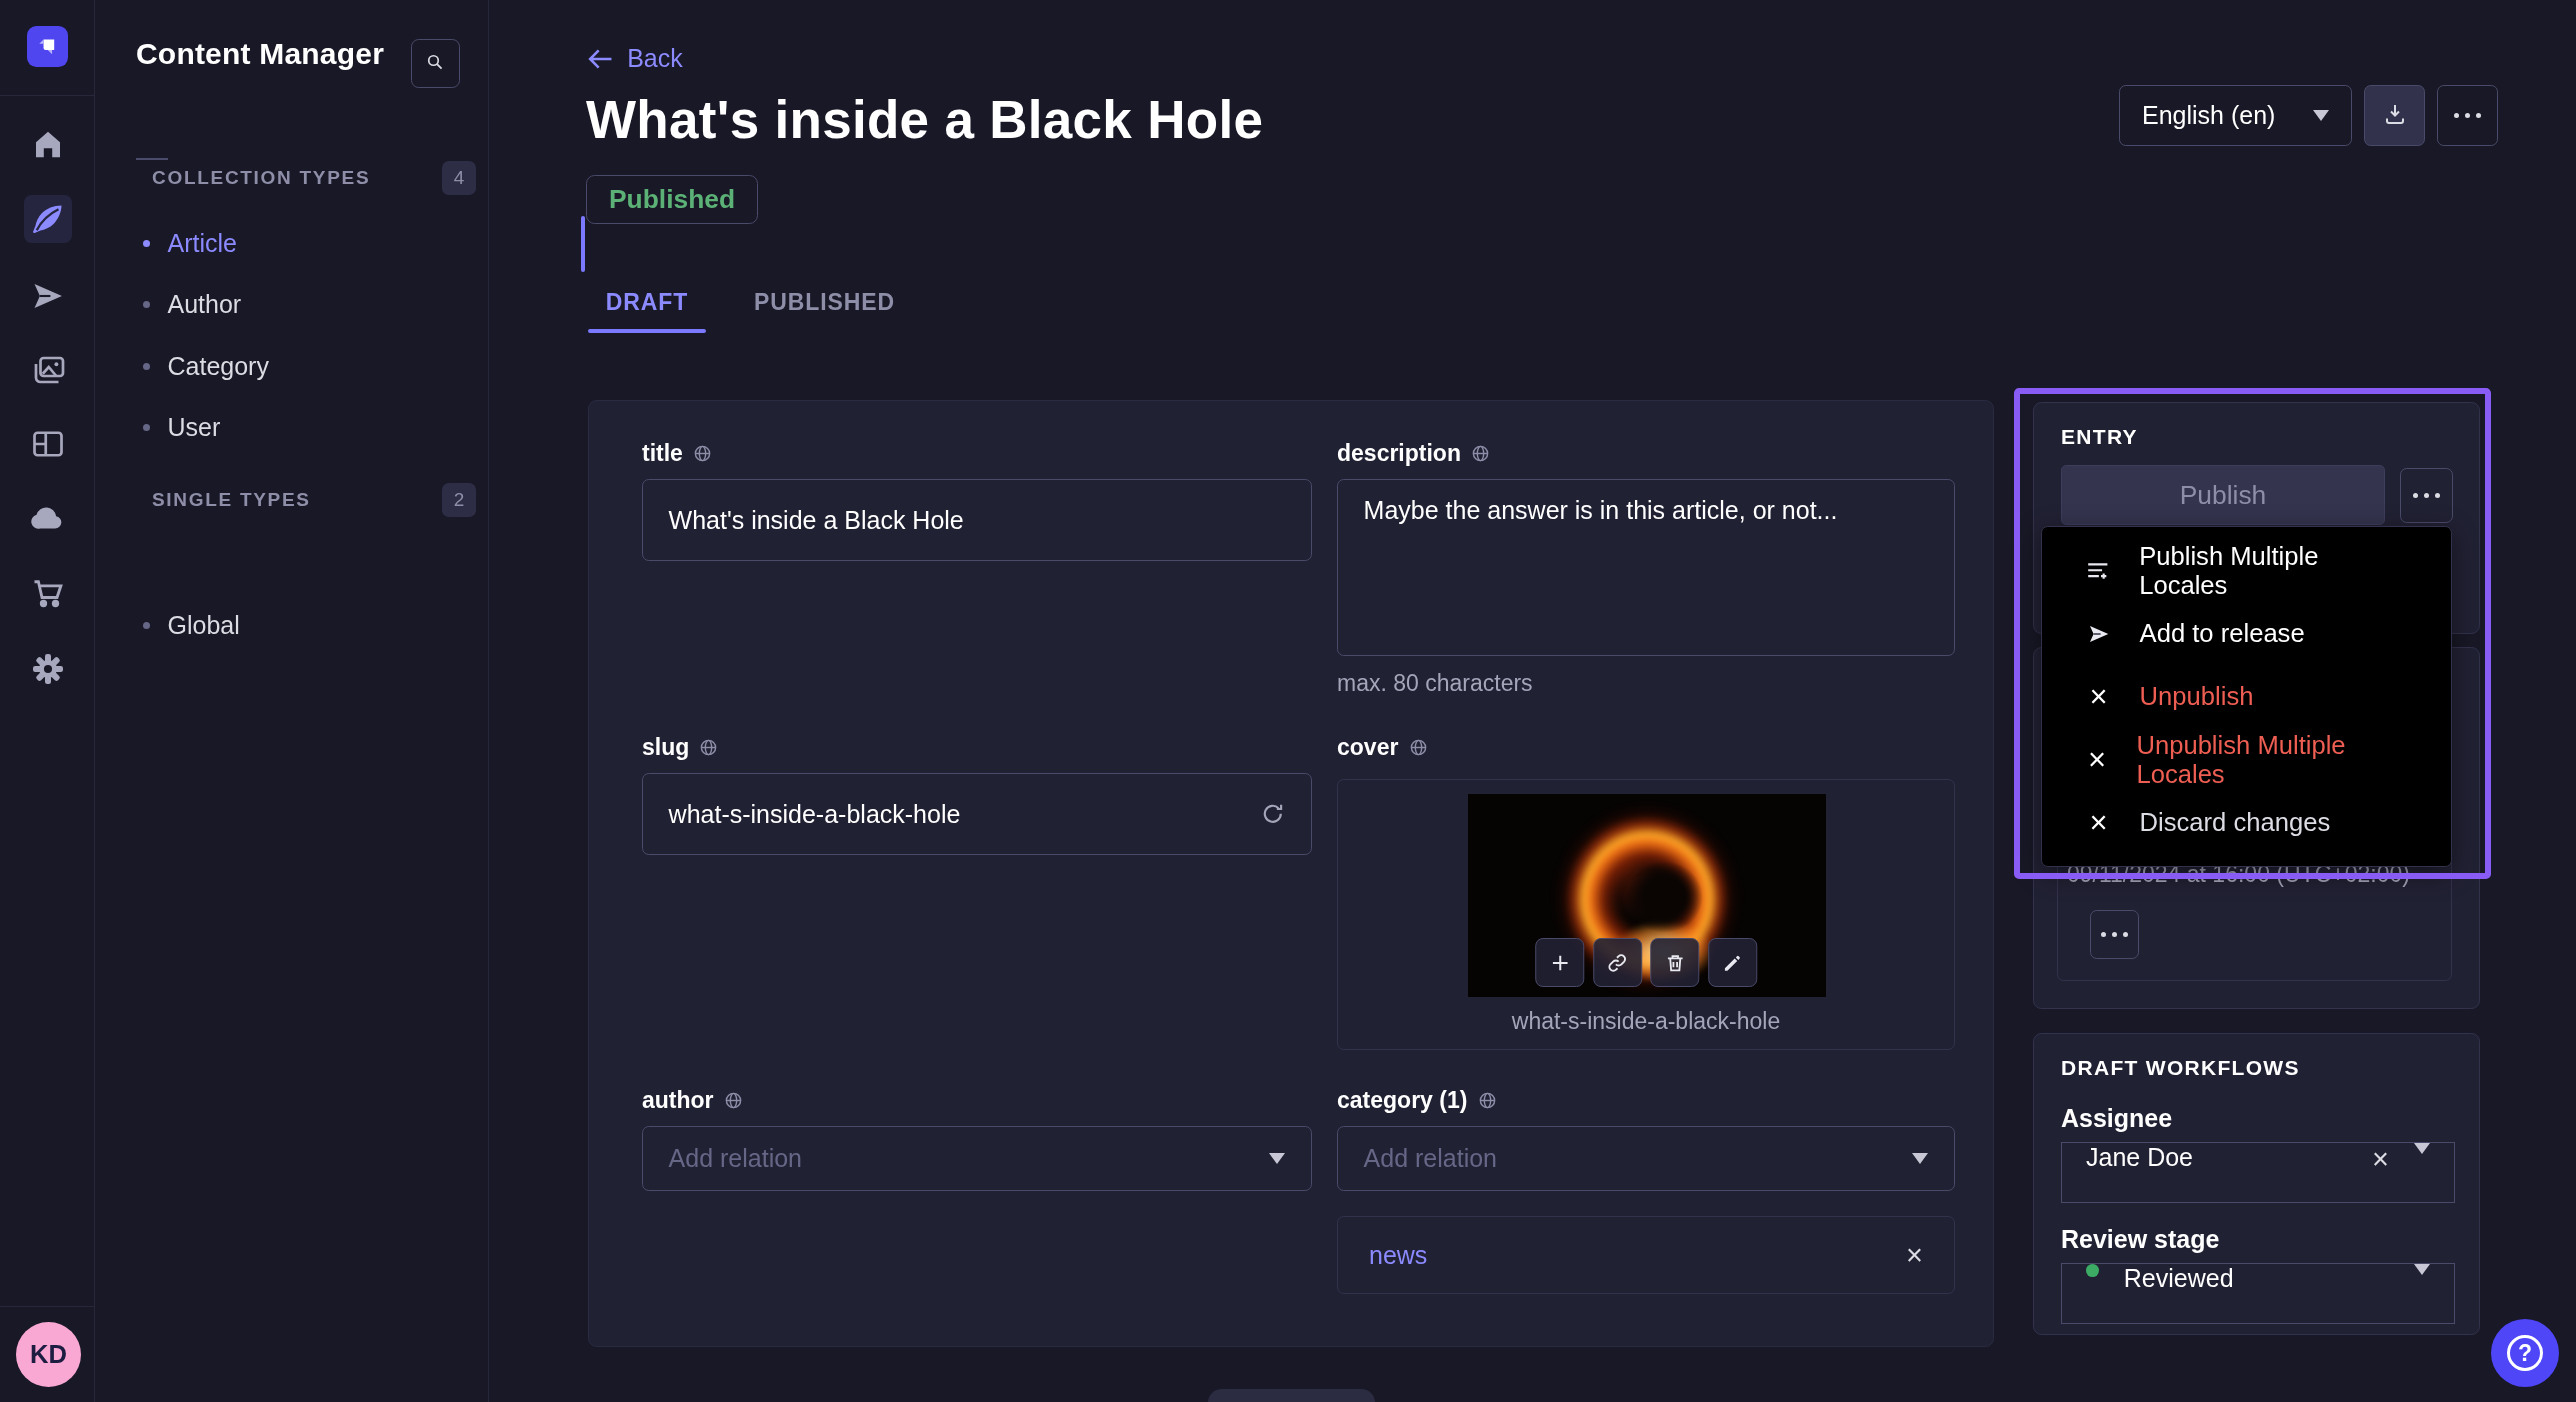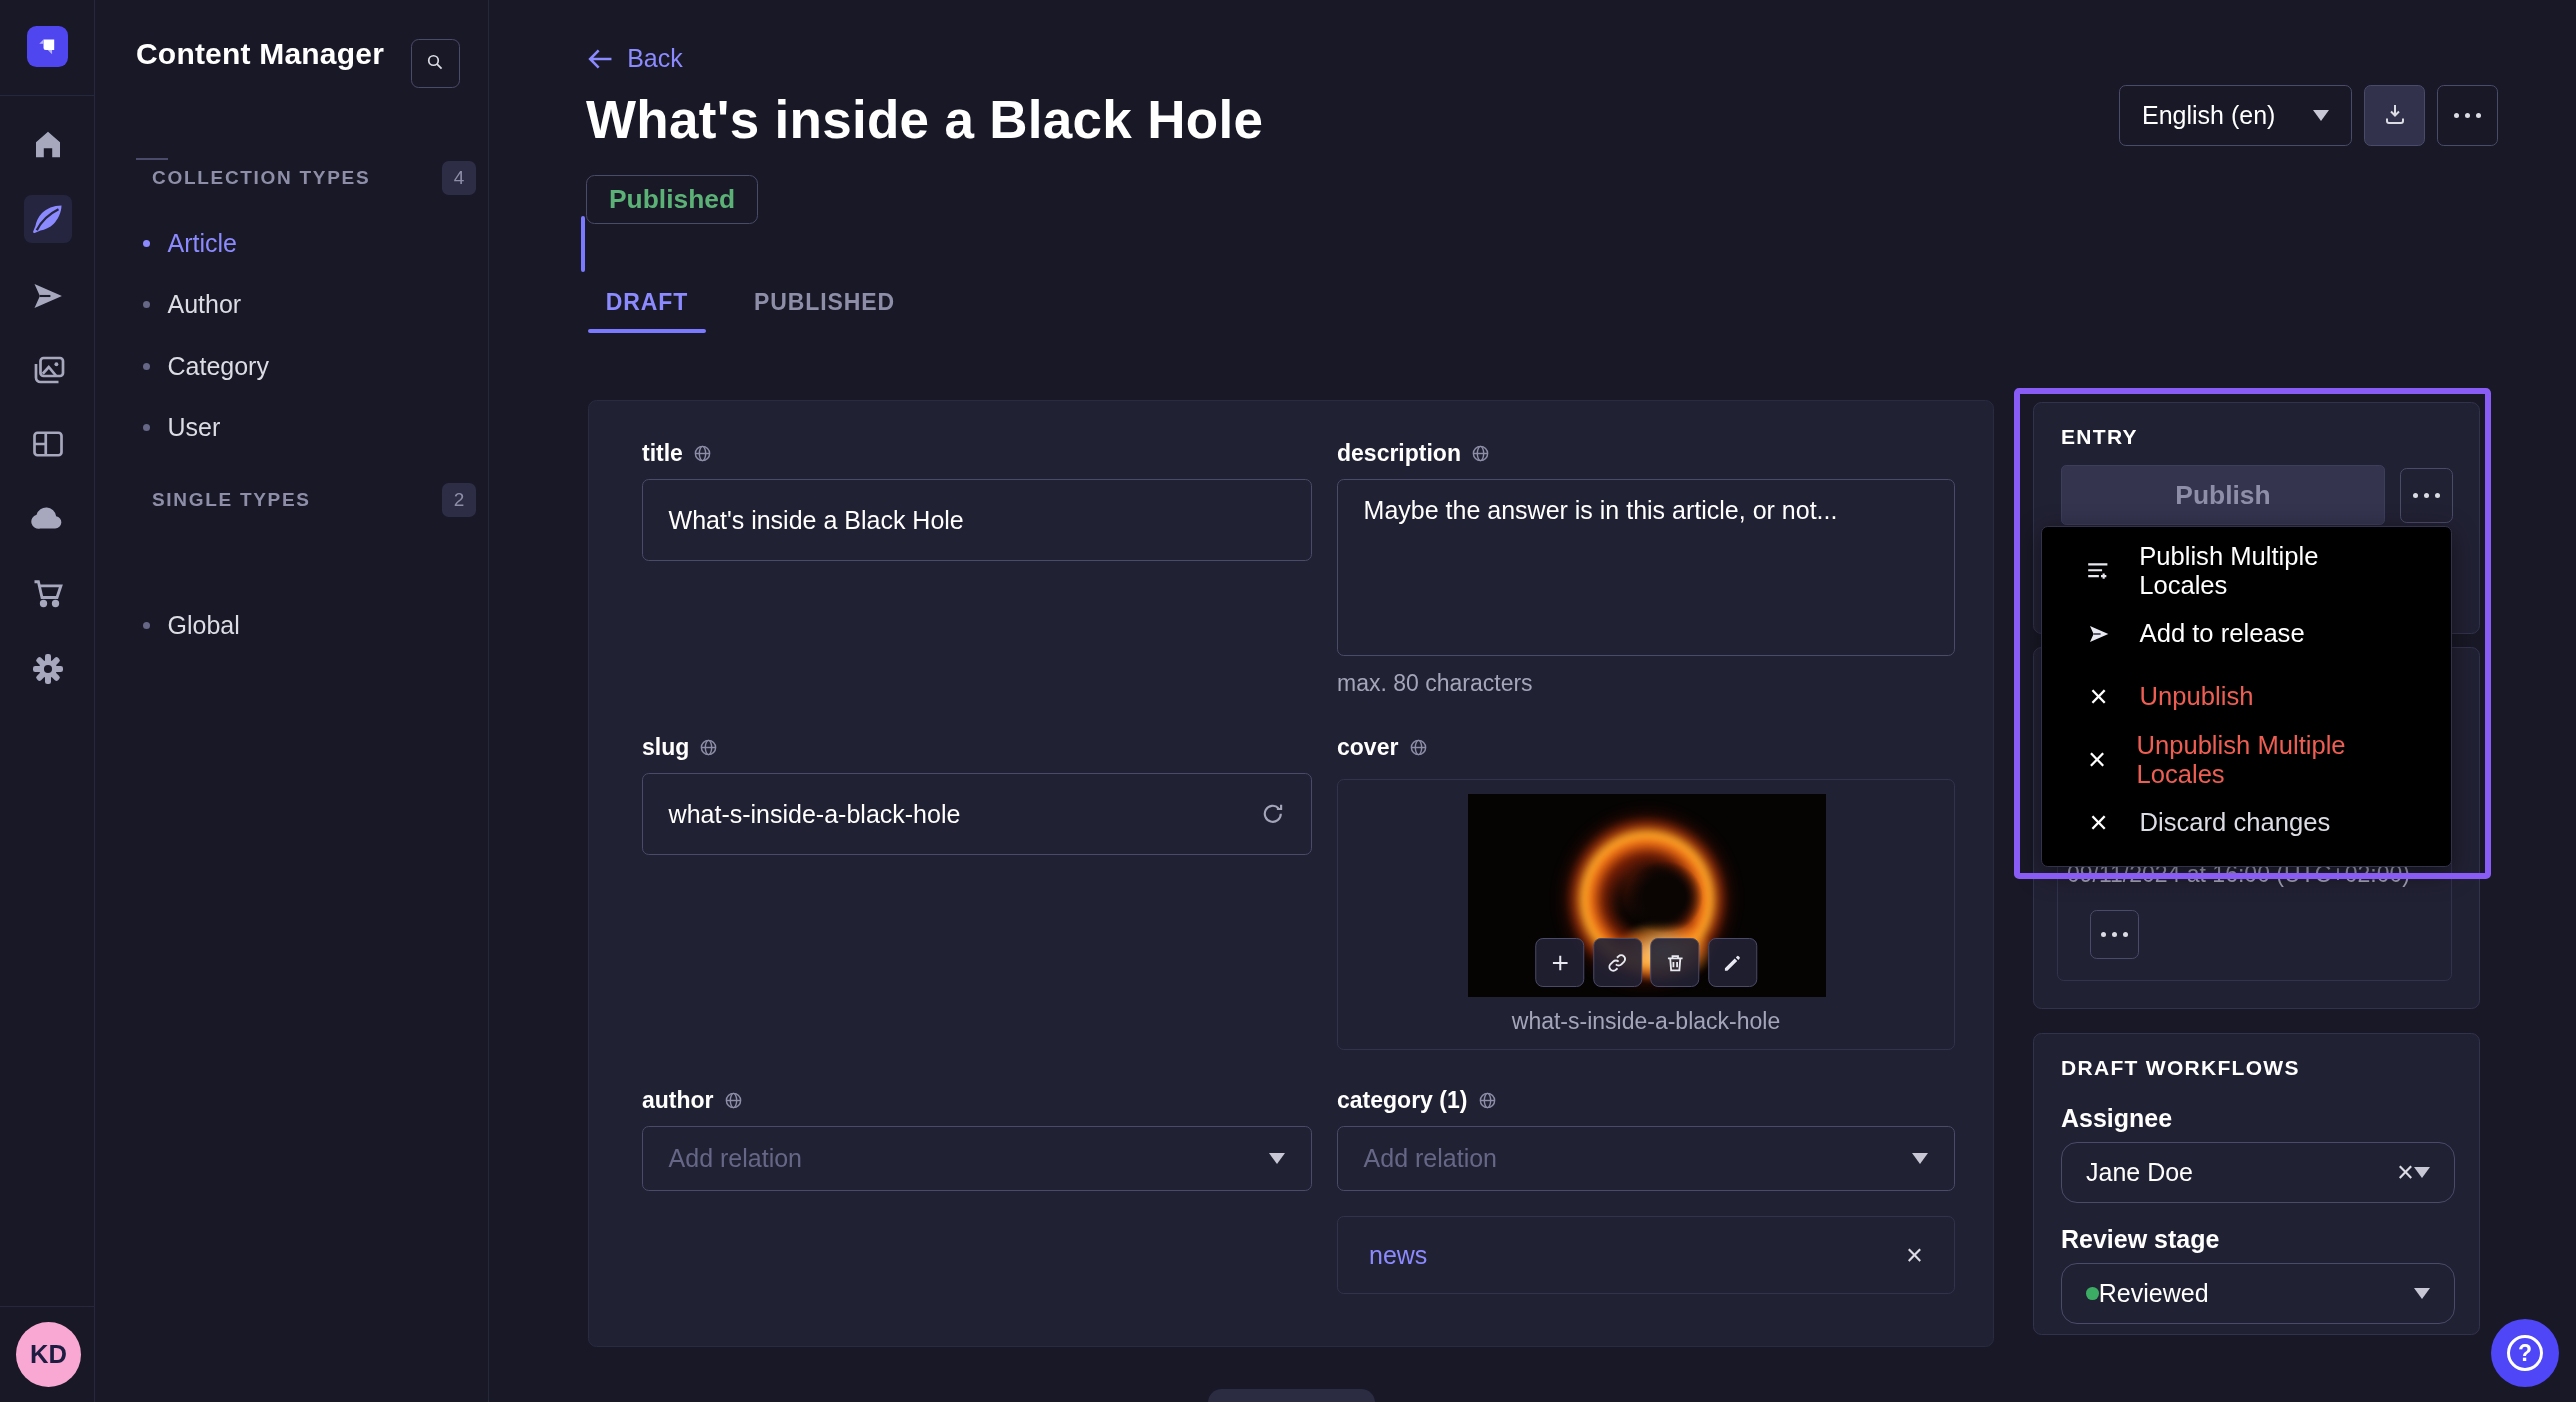--- a/index.html
+++ b/index.html
@@ -74,38 +74,38 @@
   .tagbox { position:absolute; left:1337px; top:1216px; width:618px; height:78px; border:0.9px solid #32324d; border-radius:6.8px; display:flex; align-items:center; padding:0 31px; }
   .tagbox .tag { color:#8c8aff; font-size:25px; cursor:pointer; }
   .xmark { font-size:29px; color:#dcdce4; line-height:1; cursor:pointer; }
   .tagbox .xmark { margin-left:auto; }
   .partial-pill { position:absolute; left:1208px; top:1389px; width:167px; height:13.6px; background:#2b2b42; border-radius:13.6px 13.6px 0 0; }
 
   
   .card { position:absolute; background:#212134; border:0.9px solid #32324d; border-radius:8.5px; }
   .entry-card { left:2033px; top:402px; width:447px; height:232px; }
   .card-h { position:absolute; left:27px; top:22px; font-size:21px; font-weight:bold; letter-spacing:1.3px; color:#ffffff; }
-  .publish-btn { position:absolute; left:27px; top:62px; width:324px; height:60px; background:#34344f; border:0.9px solid #3d3d5c; border-radius:5.1px; color:#8e8ea9; font-size:26.4px; font-weight:700; display:flex; align-items:center; justify-content:center; cursor:pointer; }
+  .publish-btn { position:absolute; left:27px; top:62px; width:324px; height:60px; background:#34344f; border:0.9px solid #3d3d5c; border-radius:5.1px; color:#8e8ea9; font-size:26.4px; font-weight:400; display:flex; align-items:center; justify-content:center; cursor:pointer; }
   .entry-more { position:absolute; left:366px; top:65px; width:53px; height:55px; border:0.9px solid #4a4a6a; border-radius:6.8px; display:flex; align-items:center; justify-content:center; cursor:pointer; }
 
   .releases-card { left:2033px; top:647px; width:447px; height:362px; }
   .release-inner { position:absolute; left:23px; top:166px; width:395px; height:167px; border:0.9px solid #32324d; border-radius:6.8px; }
   .release-date { position:absolute; left:33px; top:213px; width:383px; font-size:23px; color:#a5a5ba; }
   .release-more { position:absolute; left:56px; top:262px; width:49px; height:49px; border:0.9px solid #4a4a6a; border-radius:6.8px; display:flex; align-items:center; justify-content:center; cursor:pointer; }
 
   .menu { position:absolute; left:2041px; top:526px; width:411px; height:341px; background:#000000; border:0.9px solid #32324d; border-radius:6.8px; box-shadow:0 6.8px 25.6px rgba(0,0,0,.45); z-index:30; padding:12px 10px; }
   .menu-item { height:63px; display:flex; align-items:center; gap:25.6px; padding:0 31px; font-size:25.6px; color:#ffffff; cursor:pointer; }
   .menu-item .mi-ic { width:31px; display:flex; justify-content:center; color:#e8e8f0; }
   .menu-item.danger { color:#ee5e52; }
   .menu-item.muted { color:#dcdce4; }
   .menu-item .x-ic { font-size:31px; color:#ffffff; line-height:1; }
 
   .review-card { left:2033px; top:1033px; width:447px; height:302px; }
   .rw-label { position:absolute; left:27px; font-size:25px; font-weight:600; color:#ffffff; }
-  .rw-select { position:absolute; left:27px; width:394px; height:61px; border:0.9px solid #4a4a6a; border-radius:16px; display:flex; align-items:center; padding:0 24px; color:#ffffff; font-size:25px; cursor:pointer; gap:0; }
+  .rw-select { position:absolute; left:27px; width:394px; height:61px; border:0.9px solid #4a4a6a; border-radius:0; display:flex; padding:0 24px; color:#ffffff; font-size:25px; cursor:pointer; gap:25px; }
   .rw-select .clear { margin-left:auto; font-size:29px; color:#dcdce4; }
   .stage-dot { width:12.8px; height:12.8px; border-radius:50%; background:#3cab64; }
 
   .annotation-rect { position:absolute; left:2014px; top:388px; width:477px; height:491px; border:6px solid #8a5cf6; border-radius:5.1px; z-index:50; pointer-events:none; }
 
   .help-fab { position:absolute; left:2491px; top:1319px; width:68px; height:68px; border-radius:50%; background:#4f46f8; z-index:40; display:flex; align-items:center; justify-content:center; cursor:pointer; }
   .help-q { width:36px; height:36px; border:3.4px solid #ffffff; border-radius:50%; color:#ffffff; font-size:23px; font-weight:bold; display:flex; align-items:center; justify-content:center; }
 </style>
 </head>
 <body>

